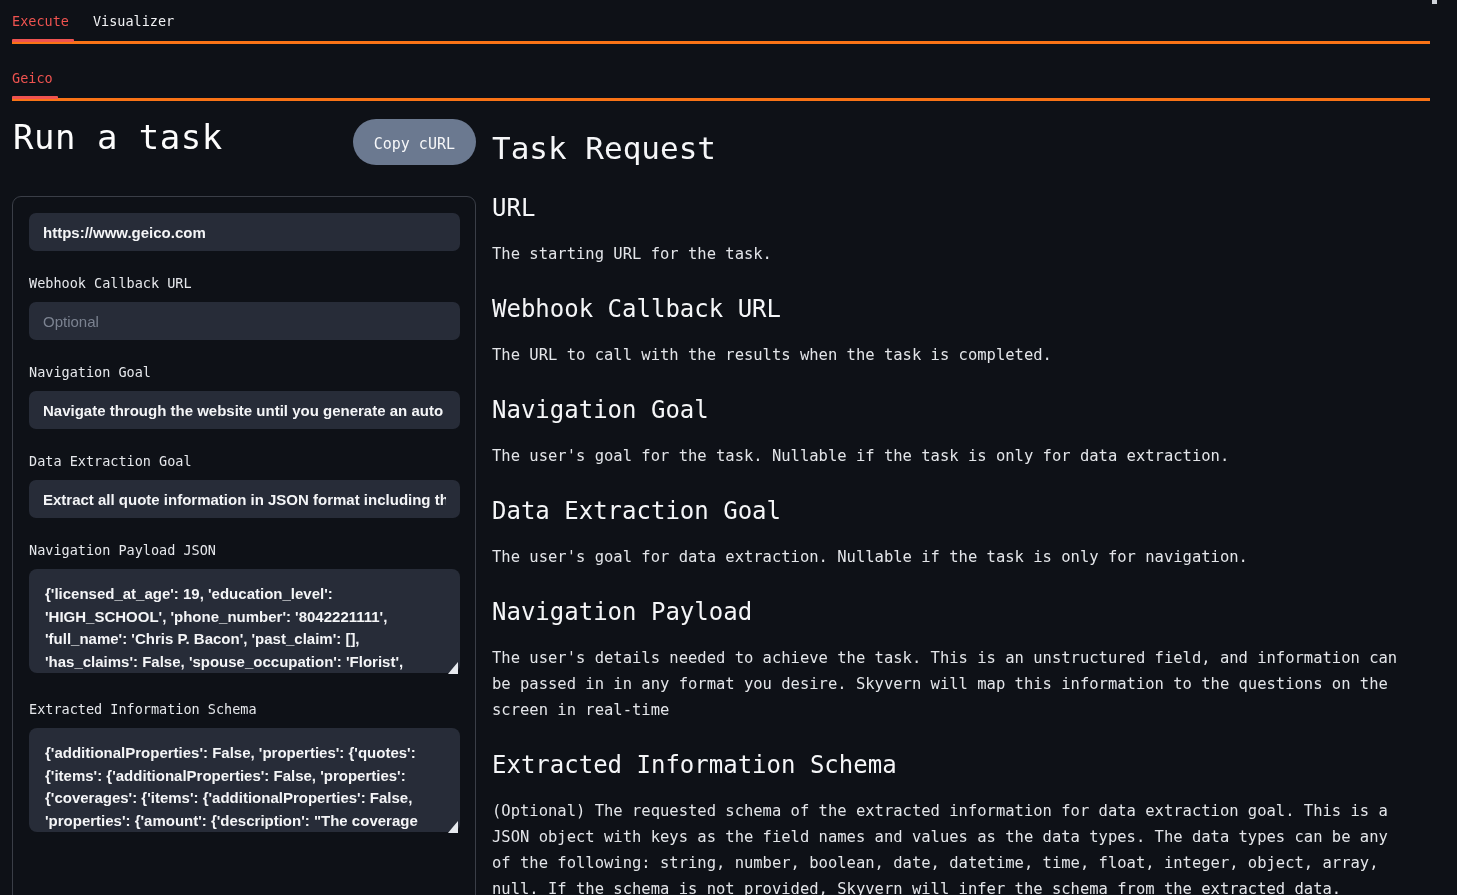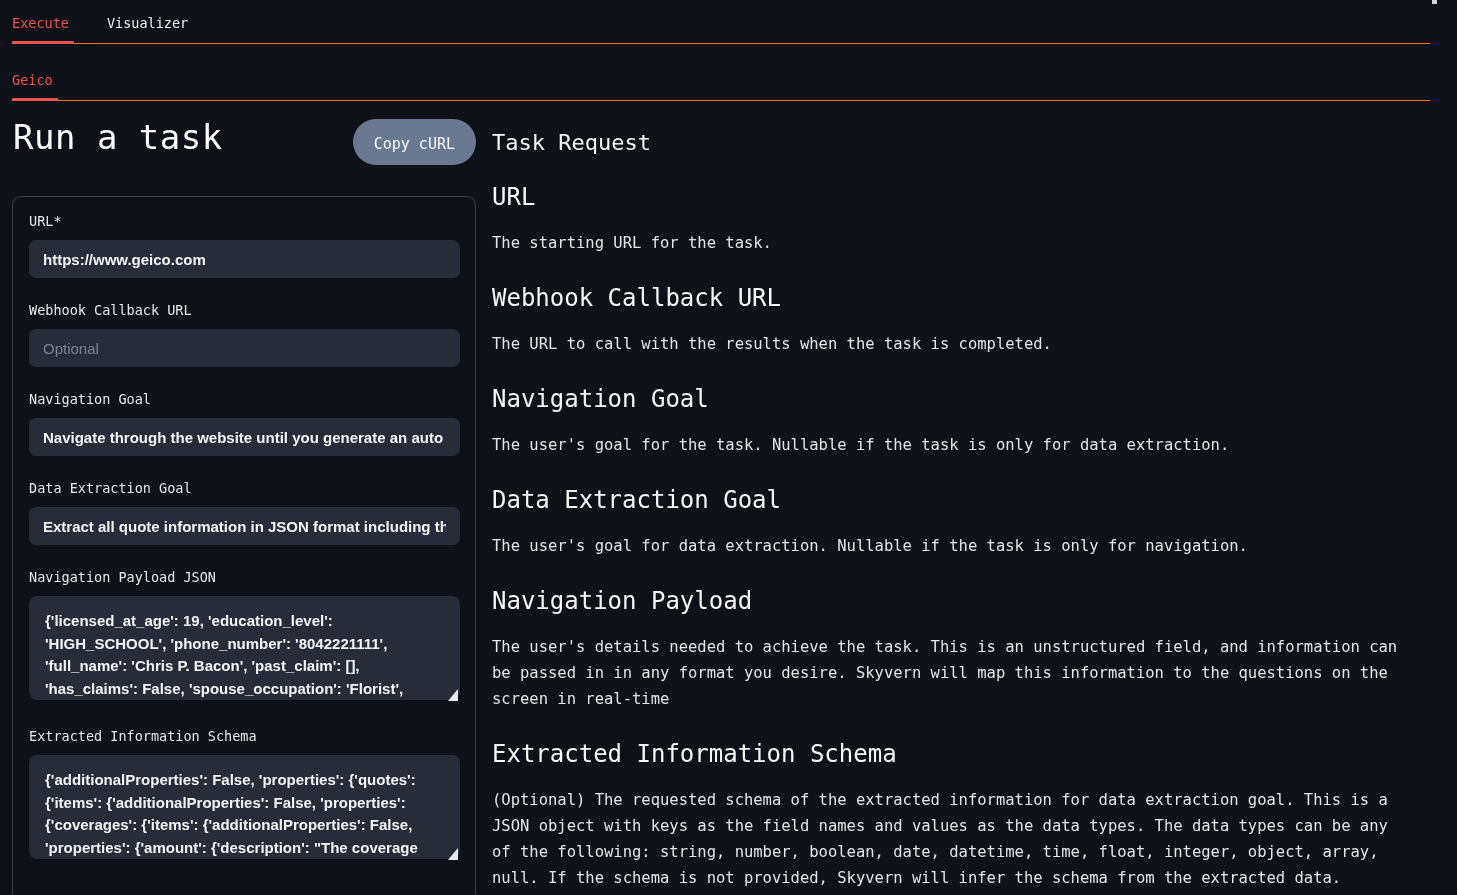--- a/index.html
+++ b/index.html
@@ -7,24 +7,24 @@
   body {
     background: #0e1117;
     font-family: "DejaVu Sans Mono", monospace;
     color: #ececf0;
     position: relative;
   }
   
   .tabbar {
     margin-left: 12px;
     width: 1418px;
-    border-bottom: 1px solid #f97316;
+    border-bottom: 3px solid #f97316;
     display: flex;
     align-items: flex-end;
-    gap: 38px;
+    gap: 24px;
   }
   .tabbar.primary { height: 44px; }
   .tabbar.secondary { height: 57px; text-align: center; }
   .tab {
     position: relative;
     font-size: 13.5px;
     padding-bottom: 12px;
     cursor: pointer;
     color: #f1f2f4;
     white-space: nowrap;
@@ -117,21 +117,21 @@
     position: absolute;
     right: 2px; bottom: 3px;
     width: 10px; height: 12px;
     background: #e6e9ee;
     clip-path: polygon(100% 0, 100% 100%, 0 100%, 45% 55%);
     cursor: nwse-resize;
   }
   
   .right-col { padding-top: 29px; }
   .panel-title {
-    font-size: 22px;
+    font-size: 31px;
     font-weight: 400;
     color: #f5f6f8;
   }
   .doc-section { margin-top: 28px; }
   .doc-heading {
     font-size: 24px;
     font-weight: 400;
     color: #f5f6f8;
     margin-bottom: 19px;
   }
@@ -171,21 +171,20 @@
 
   <section class="left-col">
     <div class="left-header">
       <h1 class="page-title">Run a task</h1>
       <button class="copy-curl-btn">Copy cURL</button>
     </div>
 
     <form class="form-card">
 
       <div class="field">
-        <label class="field-label">URL*</label>
         <input class="text-input" type="text" value="https://www.geico.com" style="">
       </div>
 
       <div class="field">
         <label class="field-label">Webhook Callback URL</label>
         <input class="text-input" type="text" placeholder="Optional" style="">
       </div>
 
       <div class="field">
         <label class="field-label">Navigation Goal</label>

